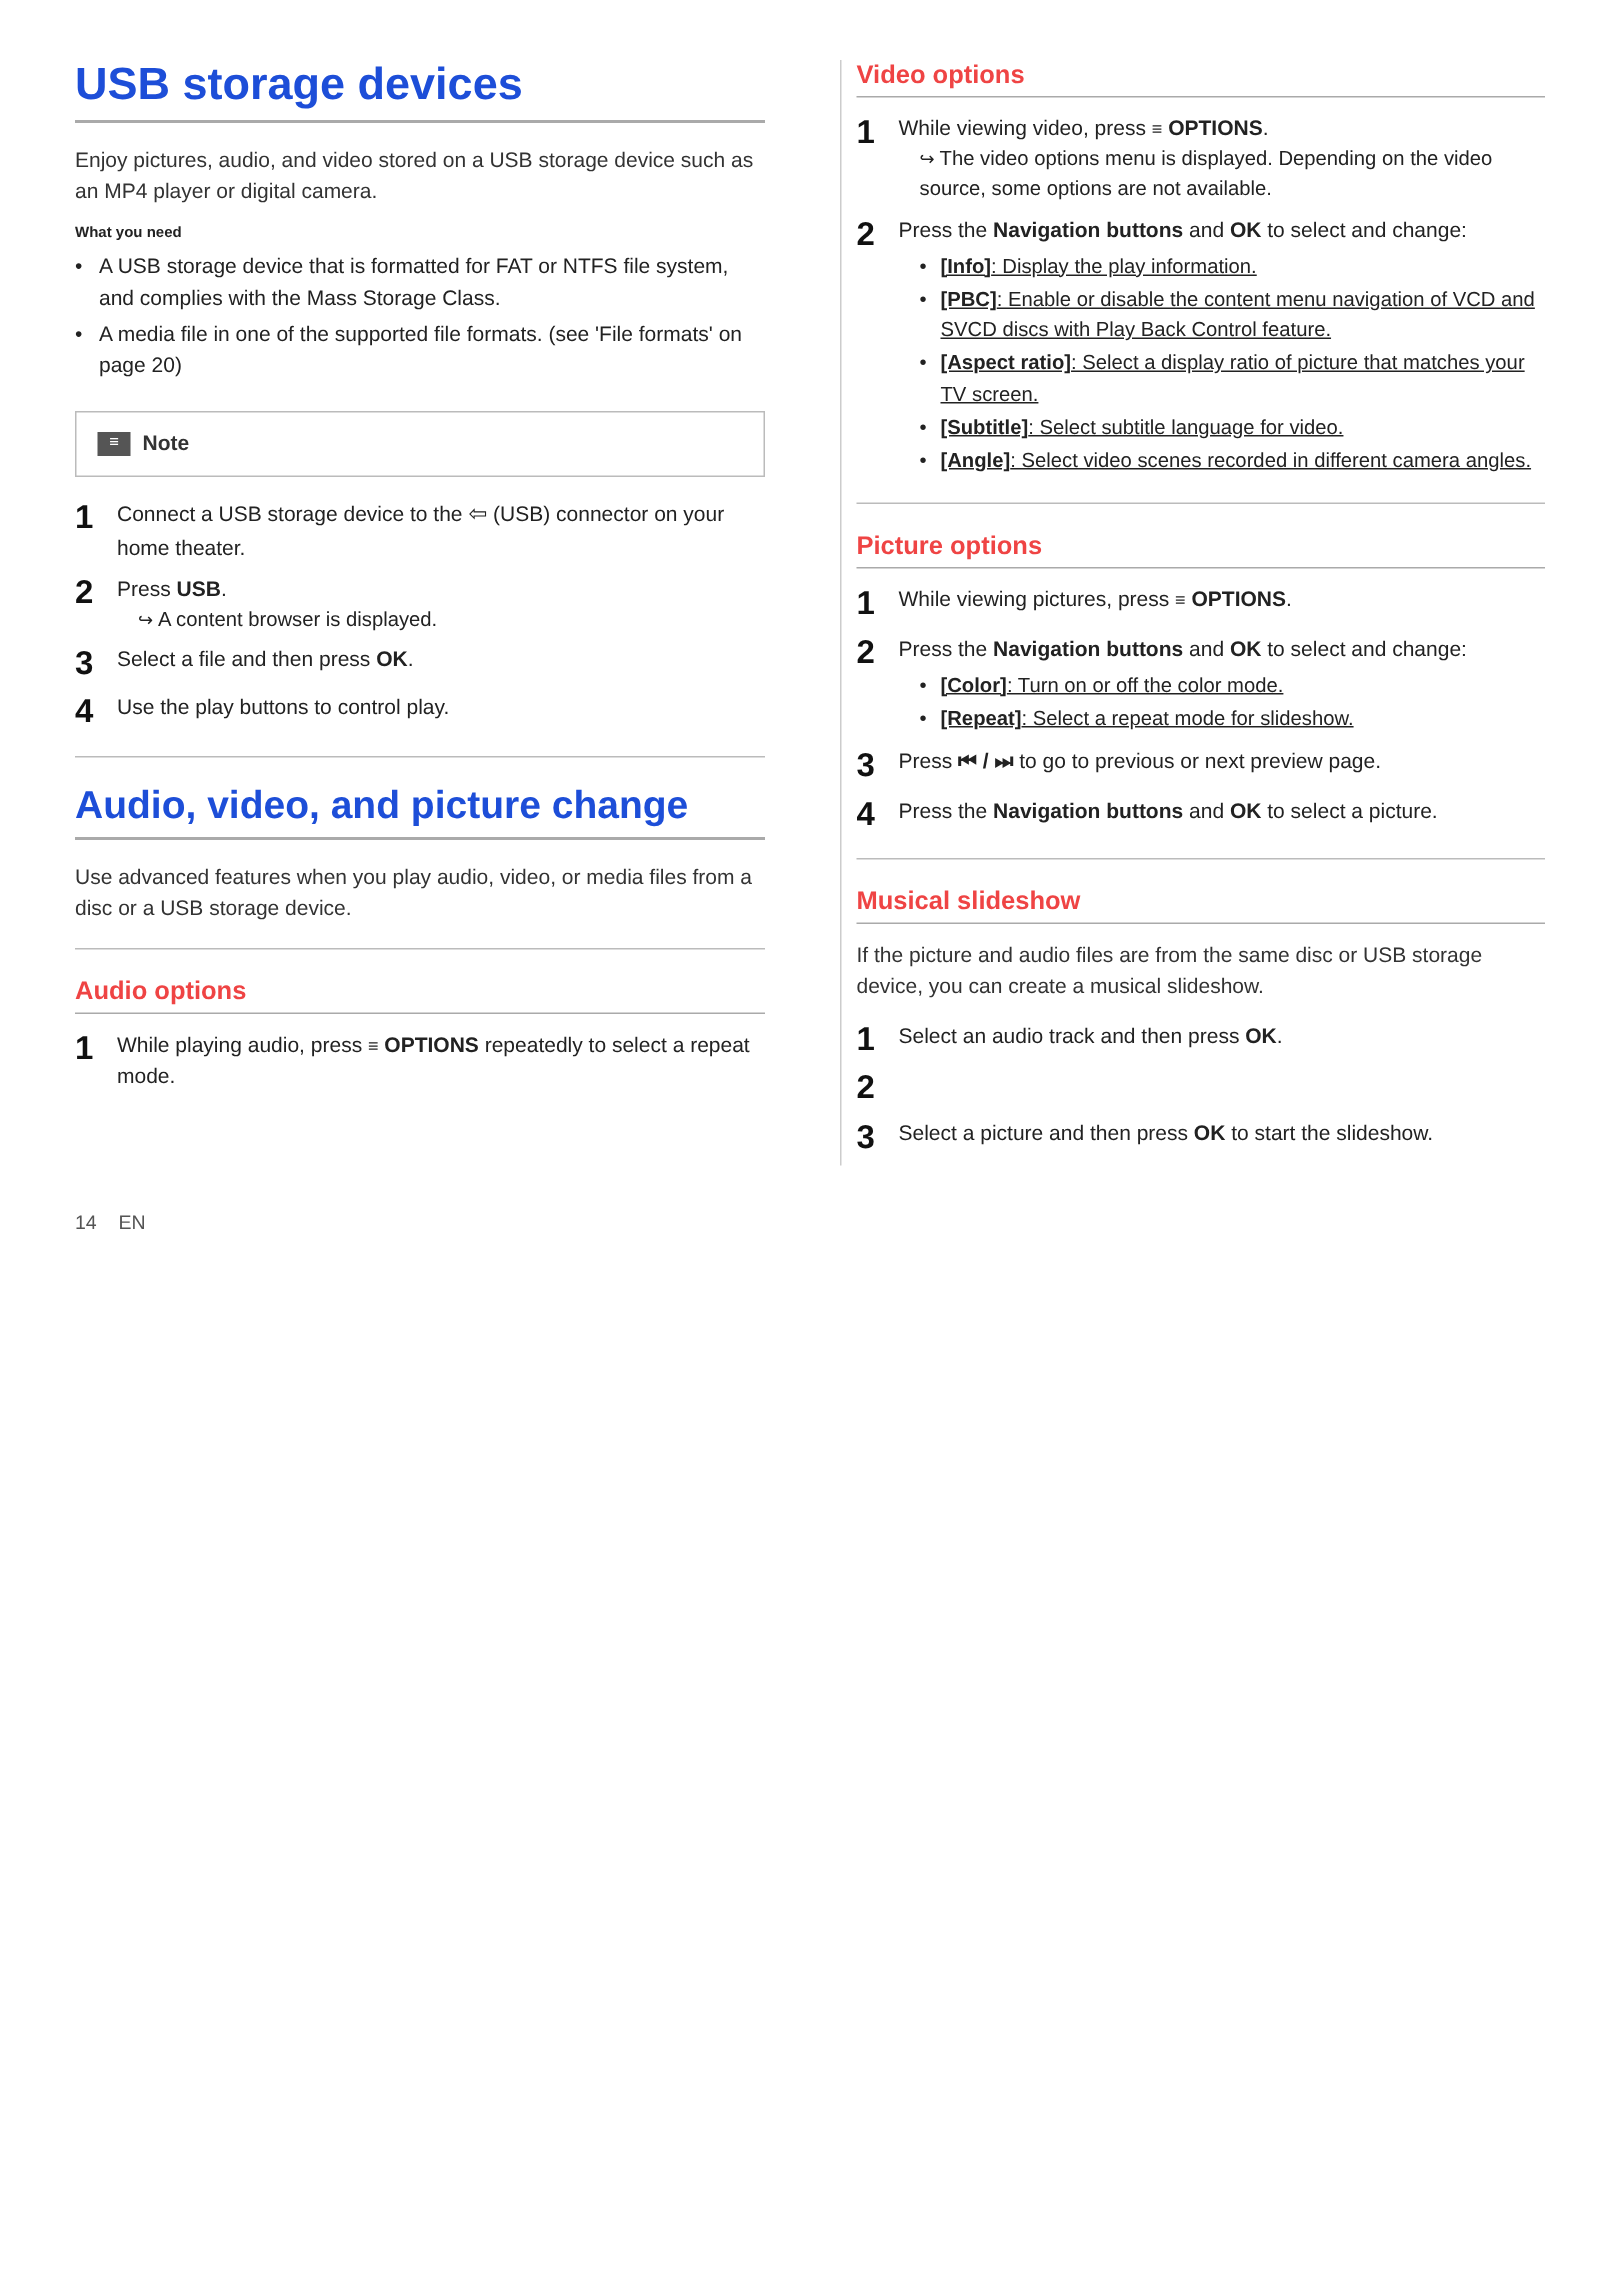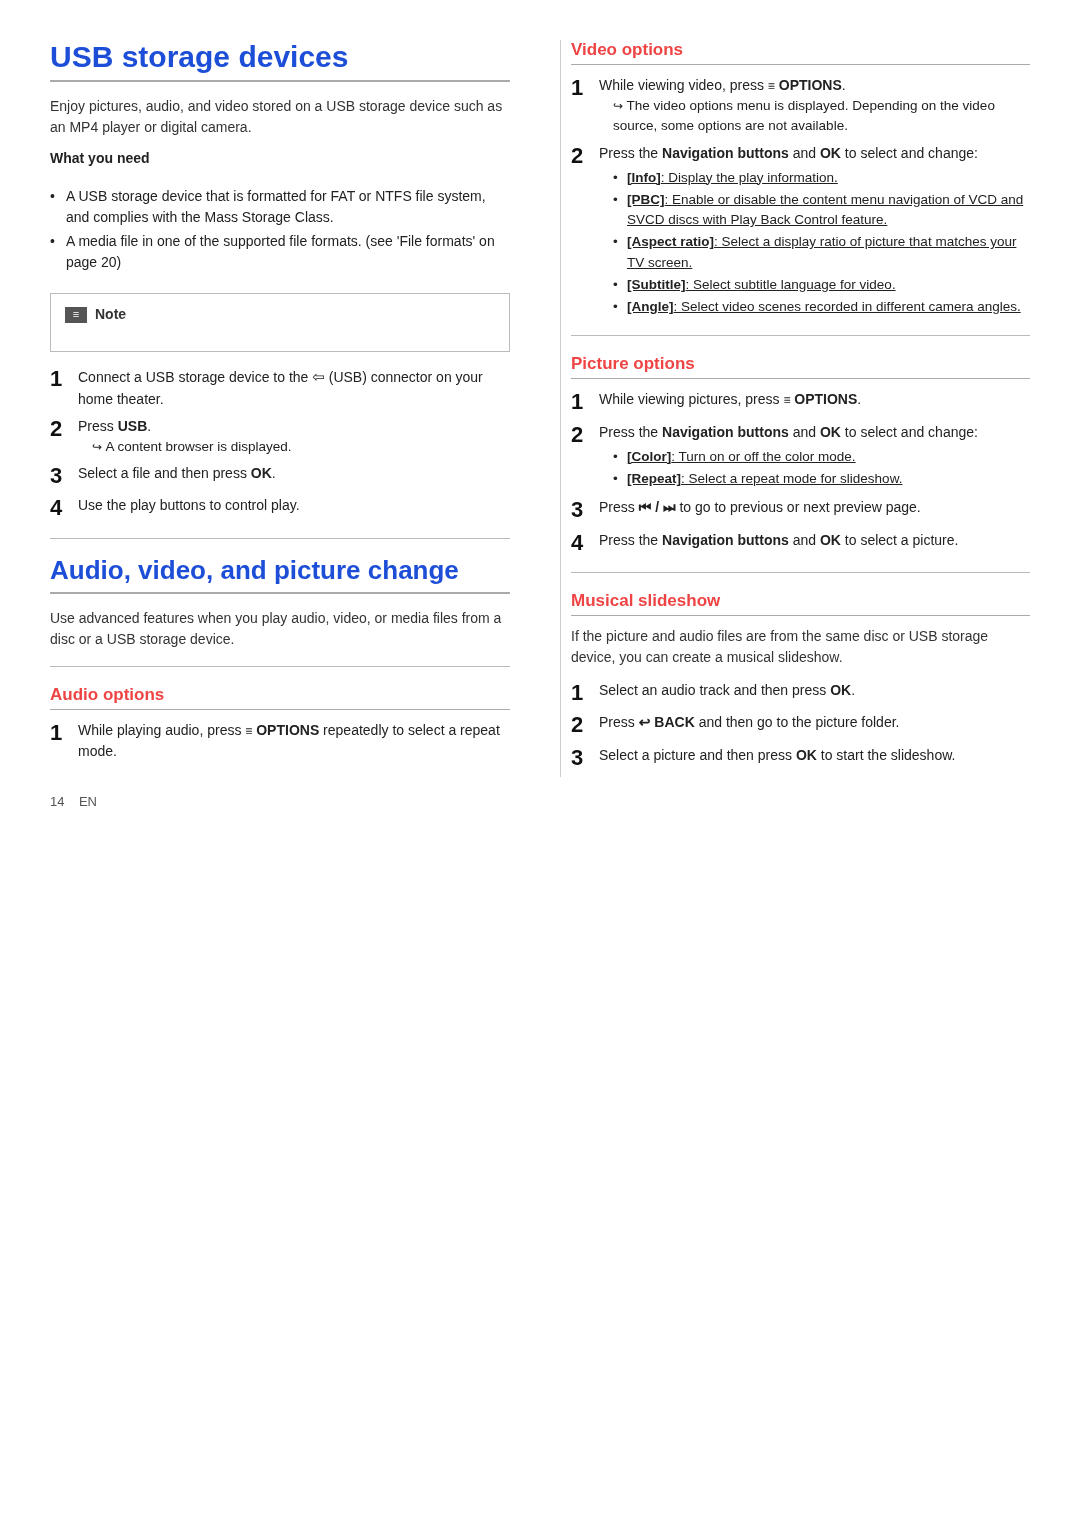--- a/index.html
+++ b/index.html
@@ -31,23 +31,23 @@
     h2.subsection-title {
       font-size: 17px;
       font-weight: bold;
       color: #ef4444;
       border-bottom: 1px solid #aaa;
       padding-bottom: 4px;
       margin-bottom: 10px;
       margin-top: 18px;
     }
     h3.mini-title {
-      font-size: 14px;
-      font-weight: bold;
-      margin-bottom: 20px;
+      font-size: 10px;
+      font-weight: bold;
+      margin-bottom: 6px;
     }
     p.intro {
       font-size: 14px;
       line-height: 1.5;
       margin-bottom: 12px;
       color: #333;
     }
     ul.bullets {
       list-style: none;
       padding-left: 0;
@@ -73,21 +73,21 @@
       font-size: 13px;
       line-height: 1.5;
       color: #333;
     }
     .note-header {
       display: flex;
       align-items: center;
       gap: 8px;
       font-weight: bold;
       font-size: 14px;
-      margin-bottom: 16px;
+      margin-bottom: 1px;
       text-align: center;
     }
     .note-icon {
       width: 22px;
       height: 16px;
       background: #555;
       display: inline-flex;
       align-items: center;
       justify-content: center;
     }
@@ -151,21 +151,21 @@
       margin-bottom: 2px;
       text-decoration: underline;
     }
     .sub-bullets li::before {
       content: "•";
       position: absolute;
       left: 0;
     }
     b { font-weight: bold; }
     .page-footer {
-      margin-top: 17px;
+      margin-top: 30px;
       font-size: 13px;
       color: #555;
     }
     hr.divider {
       border: none;
       border-top: 1px solid #bbb;
       margin: 16px 0;
     }
   </style>
 </head>
@@ -312,23 +312,20 @@
 
     <div class="steps">
       <div class="step">
         <span class="step-num">1</span>
         <div class="step-content">
           <span>Select an audio track and then press <b>OK</b>.</span>
         </div>
       </div>
       <div class="step">
         <span class="step-num">2</span>
-        <div class="step-content">
-          <span>Press <b>↩ BACK</b> and then go to the picture folder.</span>
-        </div>
       </div>
       <div class="step">
         <span class="step-num">3</span>
         <div class="step-content">
           <span>Select a picture and then press <b>OK</b> to start the slideshow.</span>
         </div>
       </div>
     </div>
 
   </div>

